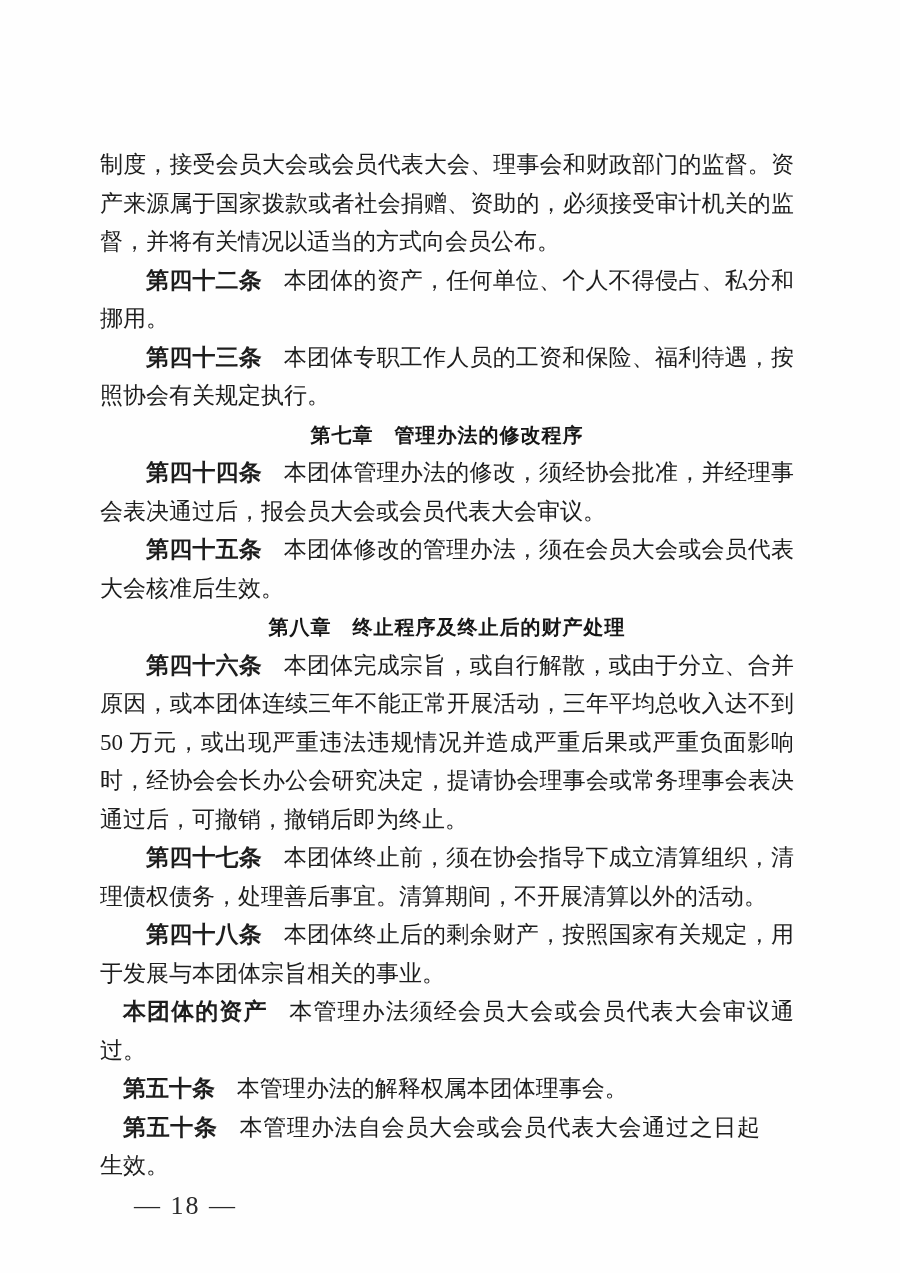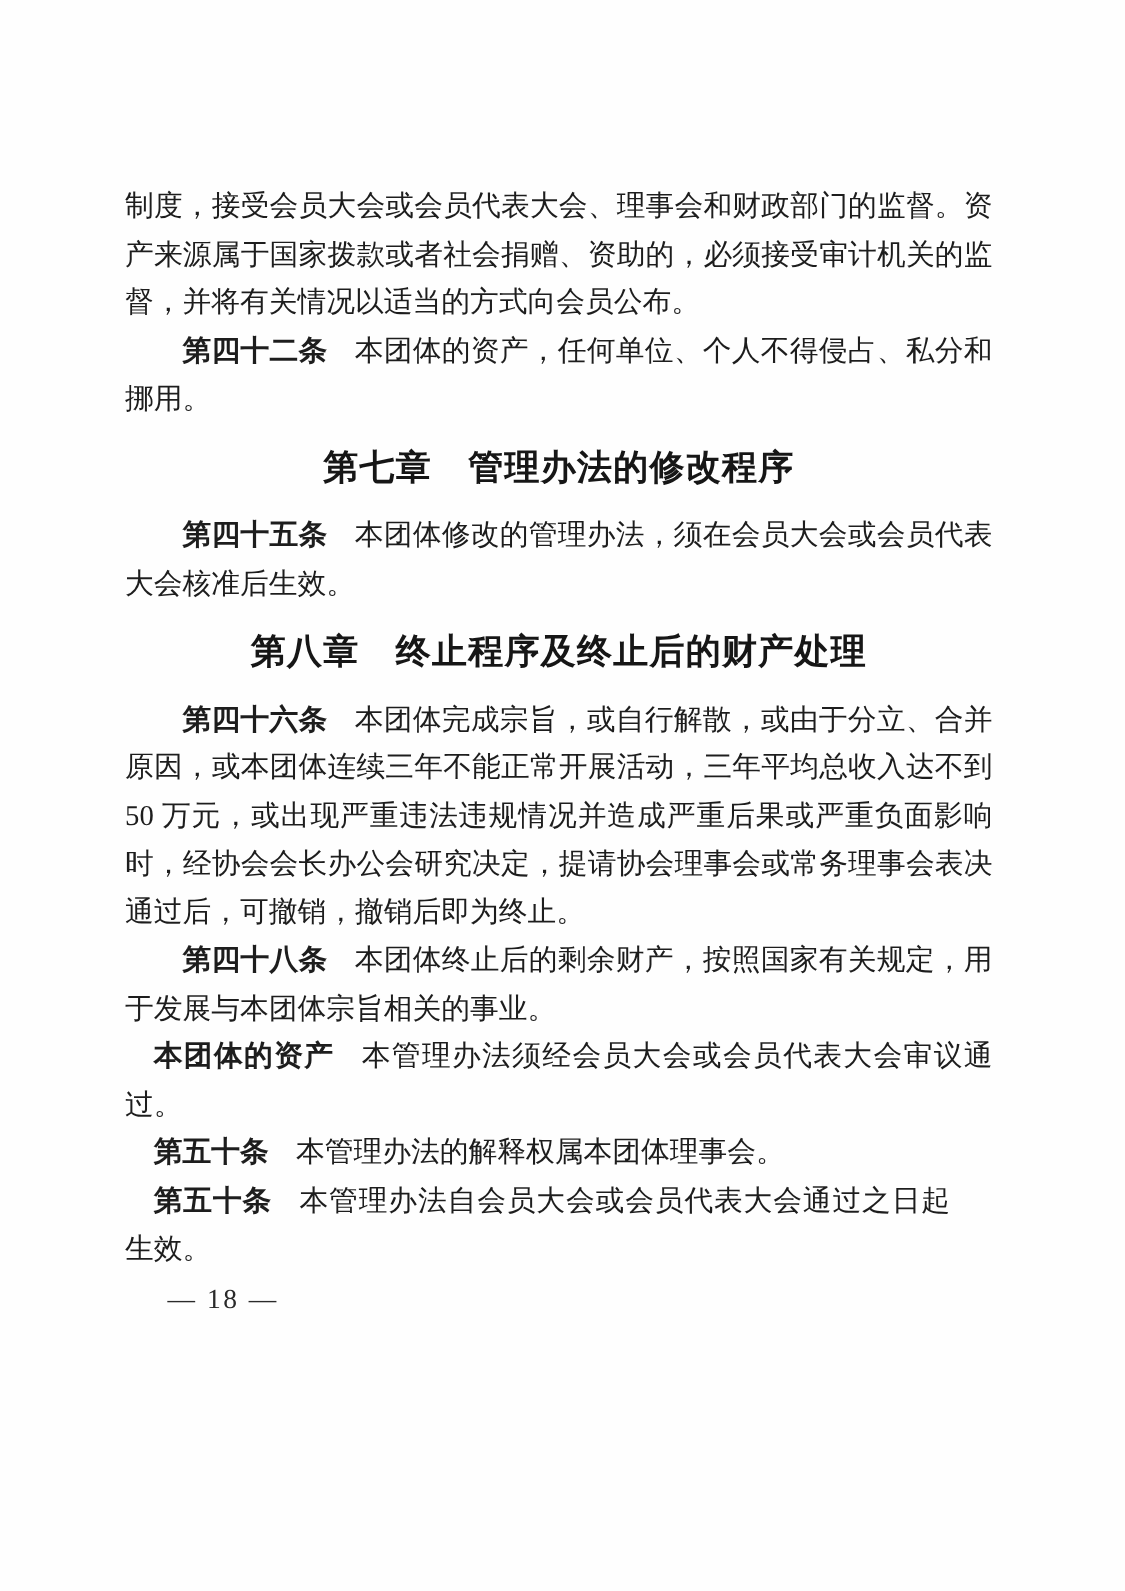--- a/index.html
+++ b/index.html
@@ -37,57 +37,60 @@
     text-indent: 1em;
   }
   .para.narrow {
     padding-right: 34px;
   }
   .term {
     font-weight: bold;
     margin-right: 0.95em;
   }
   .chapter {
-    margin: 16px;
+    margin: 0;
     font-family: "Liberation Sans", "DejaVu Sans", sans-serif;
     font-weight: bold;
-    font-size: 28px;
+    font-size: 20px;
     line-height: 38.5px;
     text-align: center;
     letter-spacing: 1px;
     color: #161616;
   }
   .footer {
     padding-left: 34px;
-    font-size: 22px;
+    font-size: 26px;
     line-height: 40px;
     letter-spacing: 2px;
     text-align: left;
     color: #2a2a2a;
   }
 </style>
 </head>
 <body>
 
 <div class="doc">
 
   <p class="para cont"><span>制度，接受会员大会或会员代表大会、理事会和财政部门的监督。资产来源属于国家拨款或者社会捐赠、资助的，必须接受审计机关的监督，并将有关情况以适当的方式向会员公布。</span></p>
 
   <p class="para"><b class="term">第四十二条</b><span>本团体的资产，任何单位、个人不得侵占、私分和挪用。</span></p>
 
+  <p class="para"><b class="term">第四十三条</b><span>本团体专职工作人员的工资和保险、福利待遇，按照协会有关规定执行。</span></p>
 
   <h2 class="chapter">第七章　管理办法的修改程序</h2>
 
+  <p class="para"><b class="term">第四十四条</b><span>本团体管理办法的修改，须经协会批准，并经理事会表决通过后，报会员大会或会员代表大会审议。</span></p>
 
   <p class="para"><b class="term">第四十五条</b><span>本团体修改的管理办法，须在会员大会或会员代表大会核准后生效。</span></p>
 
   <h2 class="chapter">第八章　终止程序及终止后的财产处理</h2>
 
   <p class="para"><b class="term">第四十六条</b><span>本团体完成宗旨，或自行解散，或由于分立、合并原因，或本团体连续三年不能正常开展活动，三年平均总收入达不到50 万元，或出现严重违法违规情况并造成严重后果或严重负面影响时，经协会会长办公会研究决定，提请协会理事会或常务理事会表决通过后，可撤销，撤销后即为终止。</span></p>
 
+  <p class="para"><b class="term">第四十七条</b><span>本团体终止前，须在协会指导下成立清算组织，清理债权债务，处理善后事宜。清算期间，不开展清算以外的活动。</span></p>
 
   <p class="para"><b class="term">第四十八条</b><span>本团体终止后的剩余财产，按照国家有关规定，用于发展与本团体宗旨相关的事业。</span></p>
 
 
   <p class="para ind1"><b class="term">本团体的资产</b><span>本管理办法须经会员大会或会员代表大会审议通过。</span></p>
 
   <p class="para ind1"><b class="term">第五十条</b><span>本管理办法的解释权属本团体理事会。</span></p>
 
   <p class="para ind1 narrow"><b class="term">第五十条</b><span>本管理办法自会员大会或会员代表大会通过之日起生效。</span></p>
 

